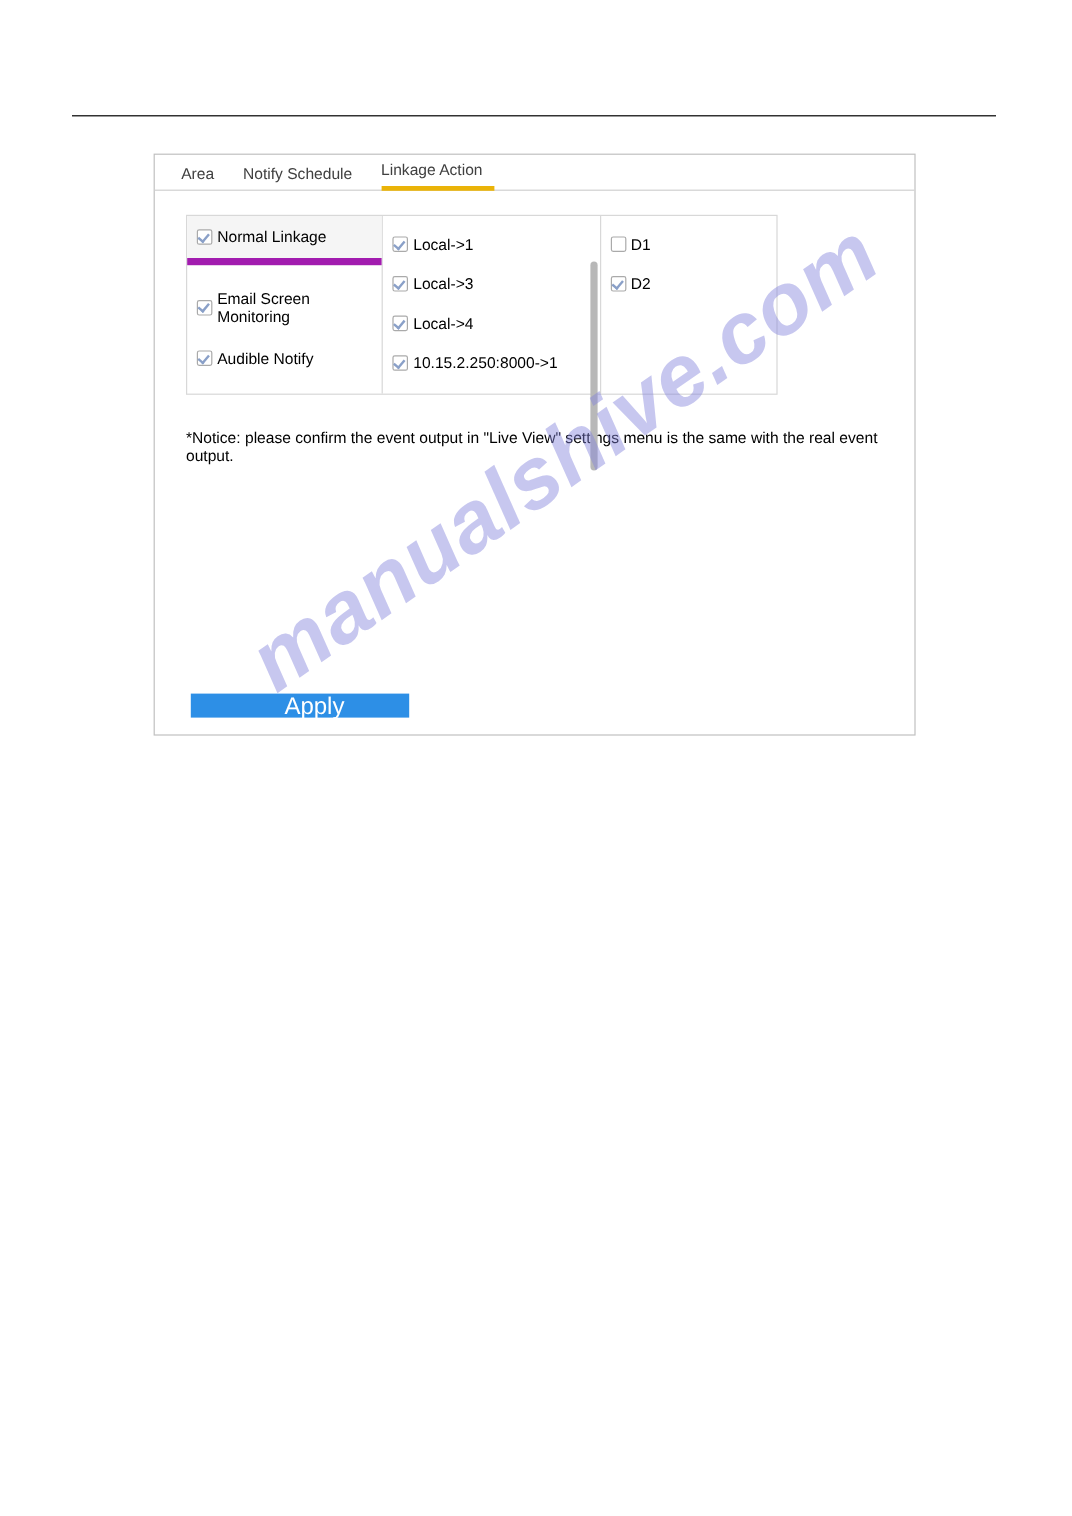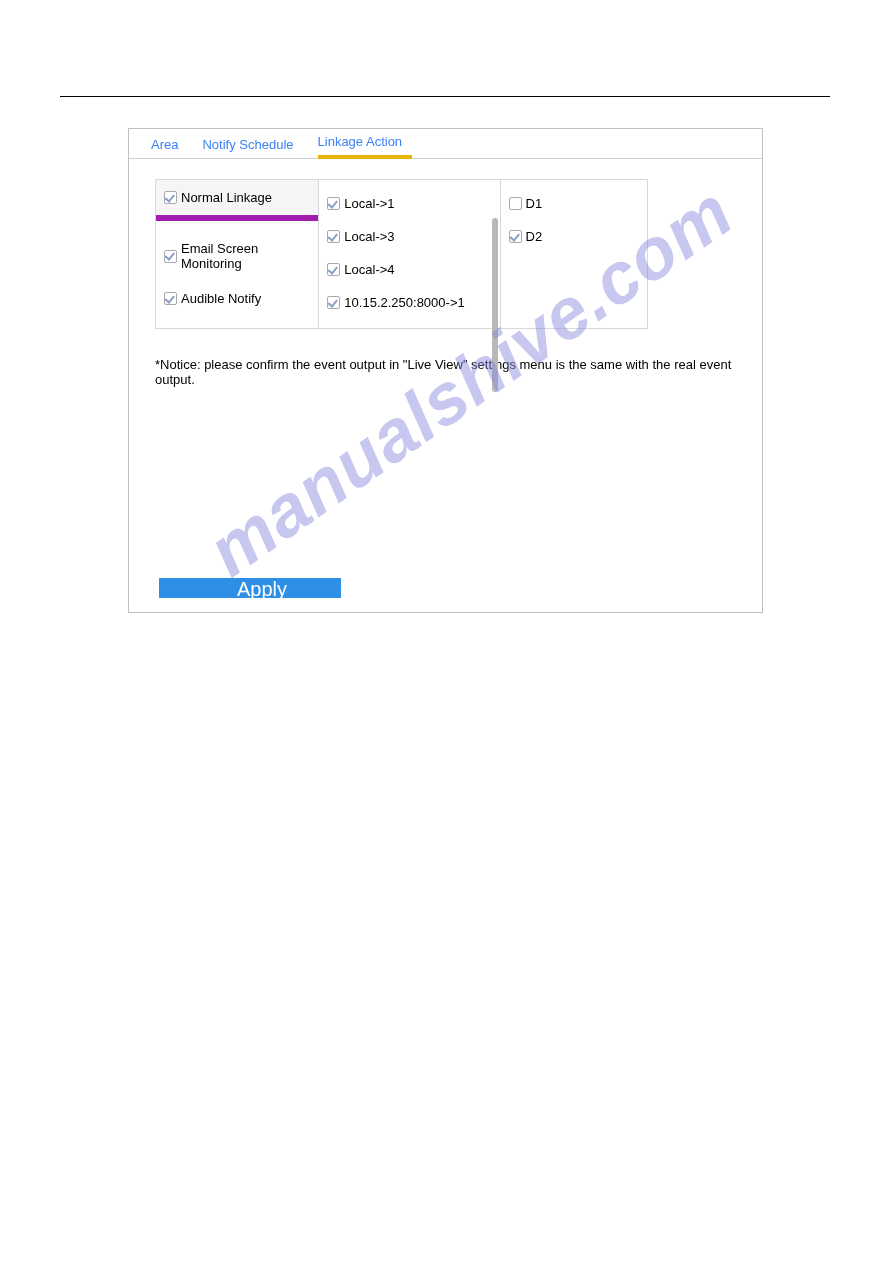--- a/index.html
+++ b/index.html
@@ -33,21 +33,21 @@
       display: flex;
       border-bottom: 1px solid #d0d0d0;
       padding-left: 22px;
       height: 30px;
       align-items: flex-end;
     }
     .tab {
       padding: 6px 10px 6px 0;
       margin-right: 14px;
       font-size: 13px;
-      color: #3b82f6;
+      color: #404040;
       cursor: pointer;
     }
     .tab.active {
       border-bottom: 4px solid #eab308;
       margin-bottom: -1px;
     }
     .columns-wrap {
       display: flex;
       margin: 20px 0 0 26px;
       border: 1px solid #d8d8d8;

